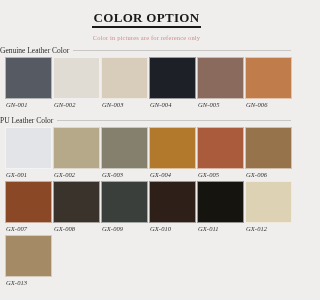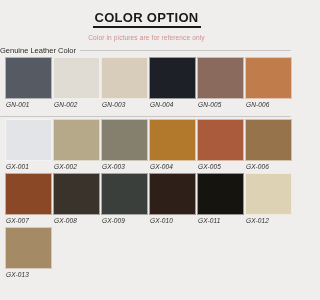--- a/index.html
+++ b/index.html
@@ -12,20 +12,21 @@
     background: #efeeec;
     font-family: "Liberation Sans", sans-serif;
     overflow: hidden;
   }
   .sheet {
     position: relative;
     width: 293px;
     height: 300px;
     background: #efeeec;
     box-sizing: border-box;
+    font-family: Liberation Serif, serif;
   }
 
   
   .title-wrap {
     text-align: center;
     padding-top: 8px;
   }
   .title {
     display: inline-block;
     font-size: 13px;
@@ -127,20 +128,21 @@
             <div class="swatch-label">GN-005</div>
           </div>
           <div class="cell">
             <div class="swatch" style="background: rgb(192, 124, 74);"></div>
             <div class="swatch-label">GN-006</div>
           </div>
         </div>
       </div>
       <div class="section">
         <div class="section-head">
+          <span class="label">PU Leather Color</span>
           <span class="rule"></span>
         </div>
         <div class="row">
           <div class="cell">
             <div class="swatch" style="background: rgb(226, 228, 232);"></div>
             <div class="swatch-label">GX-001</div>
           </div>
           <div class="cell">
             <div class="swatch" style="background: rgb(181, 169, 137);"></div>
             <div class="swatch-label">GX-002</div>

